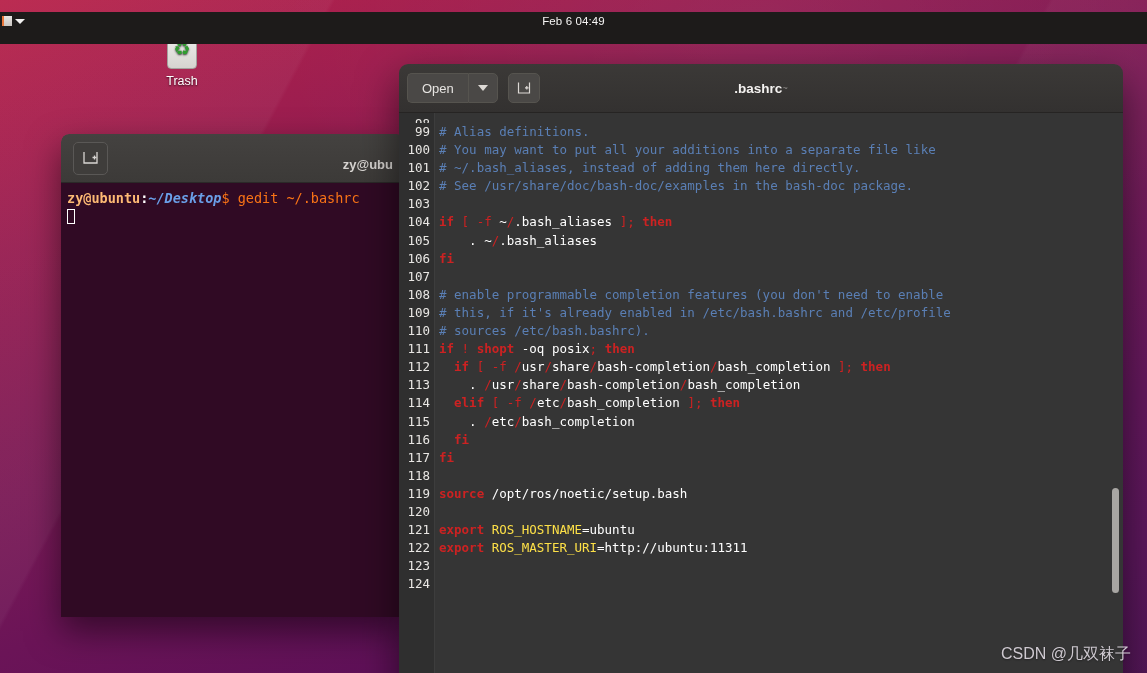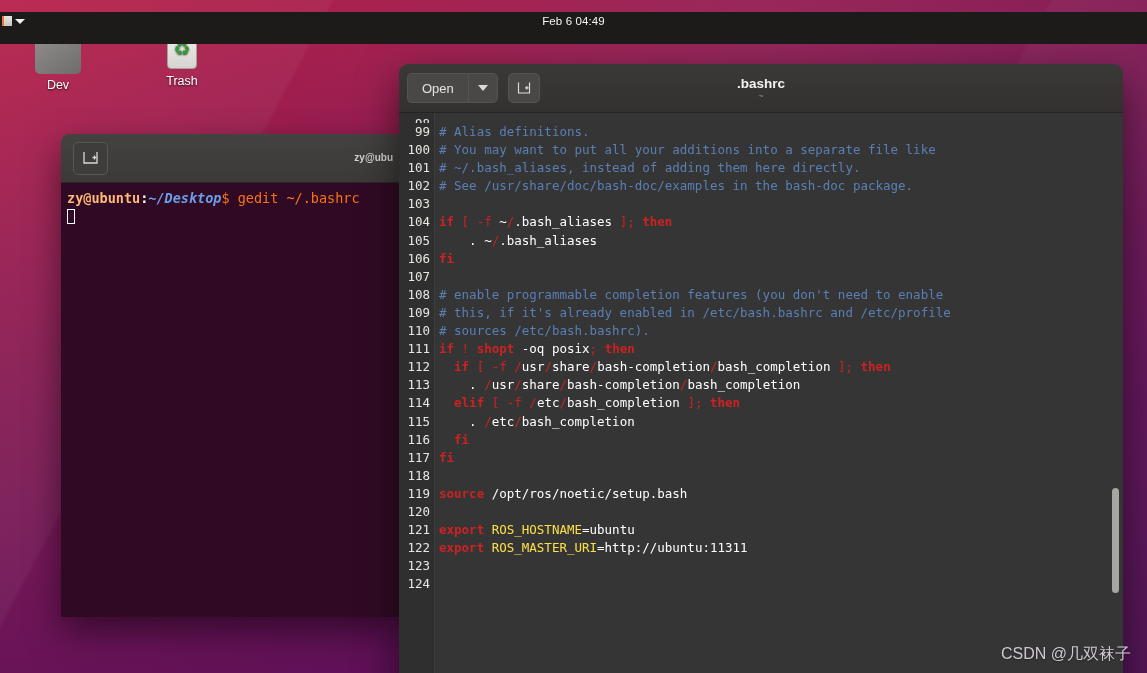--- a/index.html
+++ b/index.html
@@ -161,23 +161,23 @@
   .t-newtab {
     margin-left: 12px;
     width: 33px; height: 31px;
     border: 1px solid #5a5856;
     border-radius: 5px;
     background: #3f3d3b;
     display: flex; align-items: center; justify-content: center;
   }
   .t-newtab svg { display: block; }
   .t-title {
-    position: absolute; right: 12px; top: 0;
+    position: absolute; right: 12px; top: 7px;
     height: 48px; line-height: 48px;
-    color: #d6d3d0; font-size: 10px; font-weight: bold;
+    color: #d6d3d0; font-size: 13px; font-weight: bold;
     white-space: nowrap;
   }
   #terminal .t-body {
     height: 435px;
     background: #300a24;
     padding: 6px 0 0 6px;
     font-family: "DejaVu Sans Mono", monospace;
     font-size: 13.5px;
     line-height: 19px;
     color: #ffffff;
@@ -232,21 +232,21 @@
   .g-menu { width: 32px; margin-left: 8px; }
   .caret-dn {
     width: 0; height: 0;
     border-left: 5px solid transparent;
     border-right: 5px solid transparent;
     border-top: 6px solid #ddd9d5;
   }
   .g-title-wrap {
     position: absolute; left: 0; right: 0; top: 0;
     height: 48px;
-    display: flex; flex-direction: column;
+    display: flex; 
     align-items: center; justify-content: center;
     pointer-events: none;
   }
   .g-title { color: #f4f2f0; font-size: 13.5px; font-weight: bold; line-height: 15px; }
   .g-subtitle { color: #8f8c89; font-size: 9px; line-height: 10px; }
   .g-right { margin-left: auto; display: flex; align-items: center; }
   .g-winbtn {
     width: 30px; height: 30px;
     display: flex; align-items: center; justify-content: center;
     color: #e3e0dd;
@@ -359,30 +359,20 @@
 <div id="desktop">
 
   <div id="topbar">
     <div class="tb-left">
       <span class="tb-mini-icon"></span>
       <span class="tb-caret"></span>
     </div>
     <div class="tb-clock">Feb 6 04:49</div>
   </div>
 
-  <div class="desk-icon" style="left:17px; top:24px;">
-    <div class="glyph">
-      <div class="folder">
-        <div class="tab"></div>
-        <div class="body"></div>
-        <div class="edge"></div>
-      </div>
-    </div>
-    <div class="cap">Dev</div>
-  </div>
 
   <div class="desk-icon" style="left:141px; top:20px;">
     <div class="glyph">
       <div class="trash">
         <div class="lid"></div>
         <div class="can"></div>
         <div class="recycle">♻</div>
       </div>
     </div>
     <div class="cap">Trash</div>

